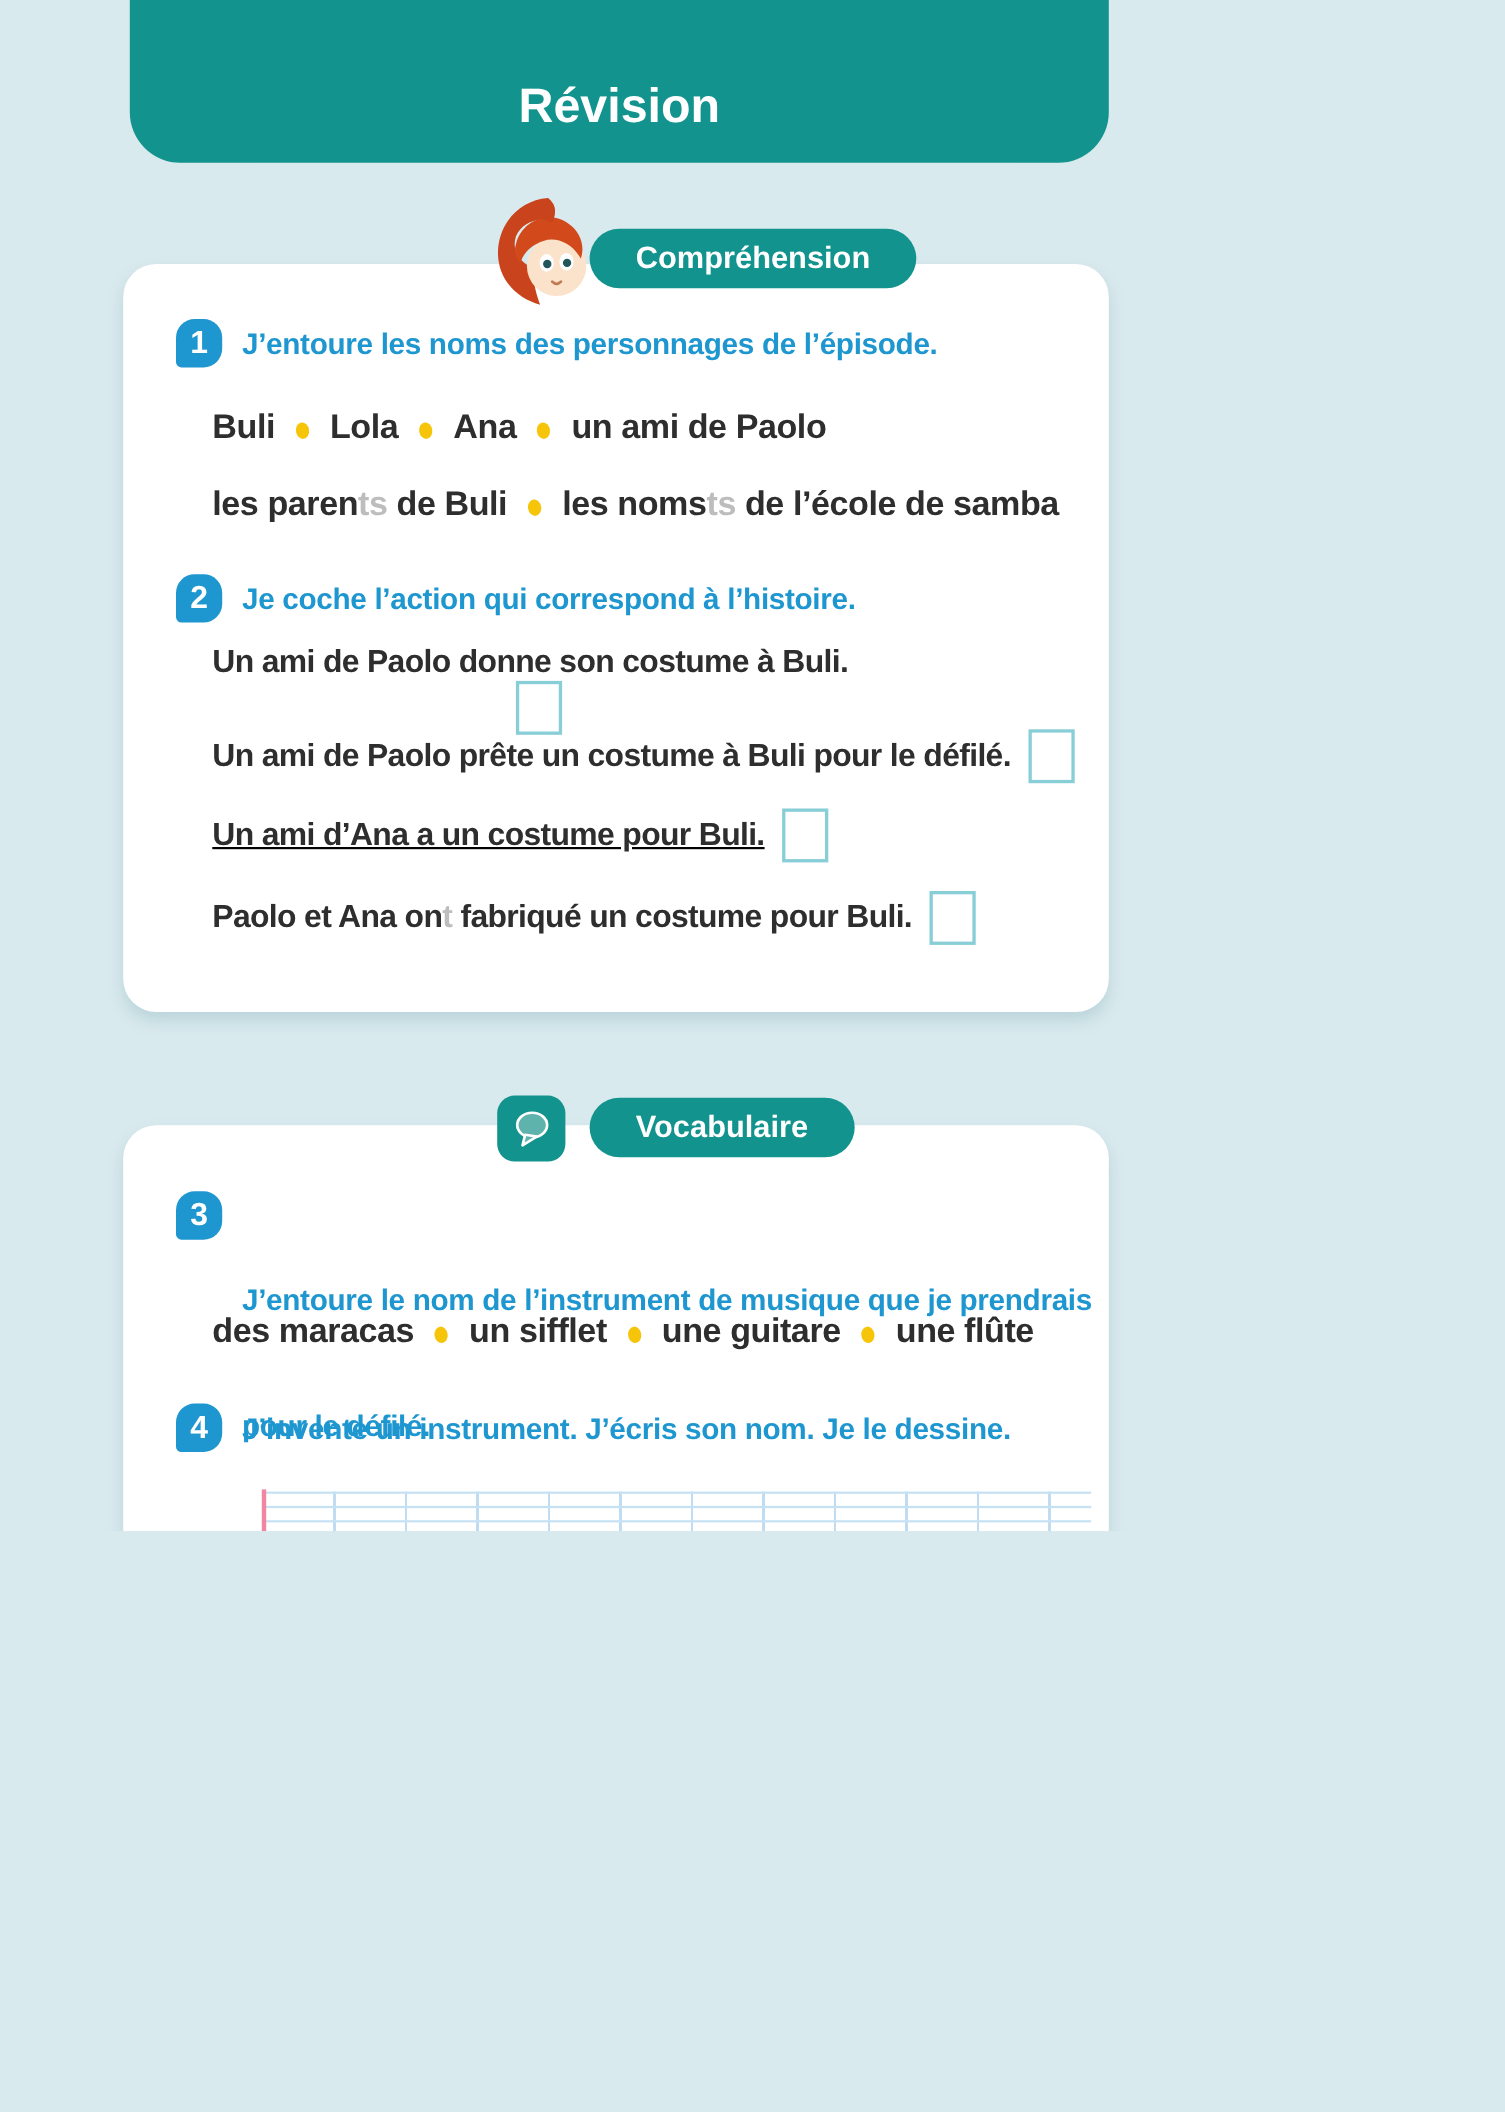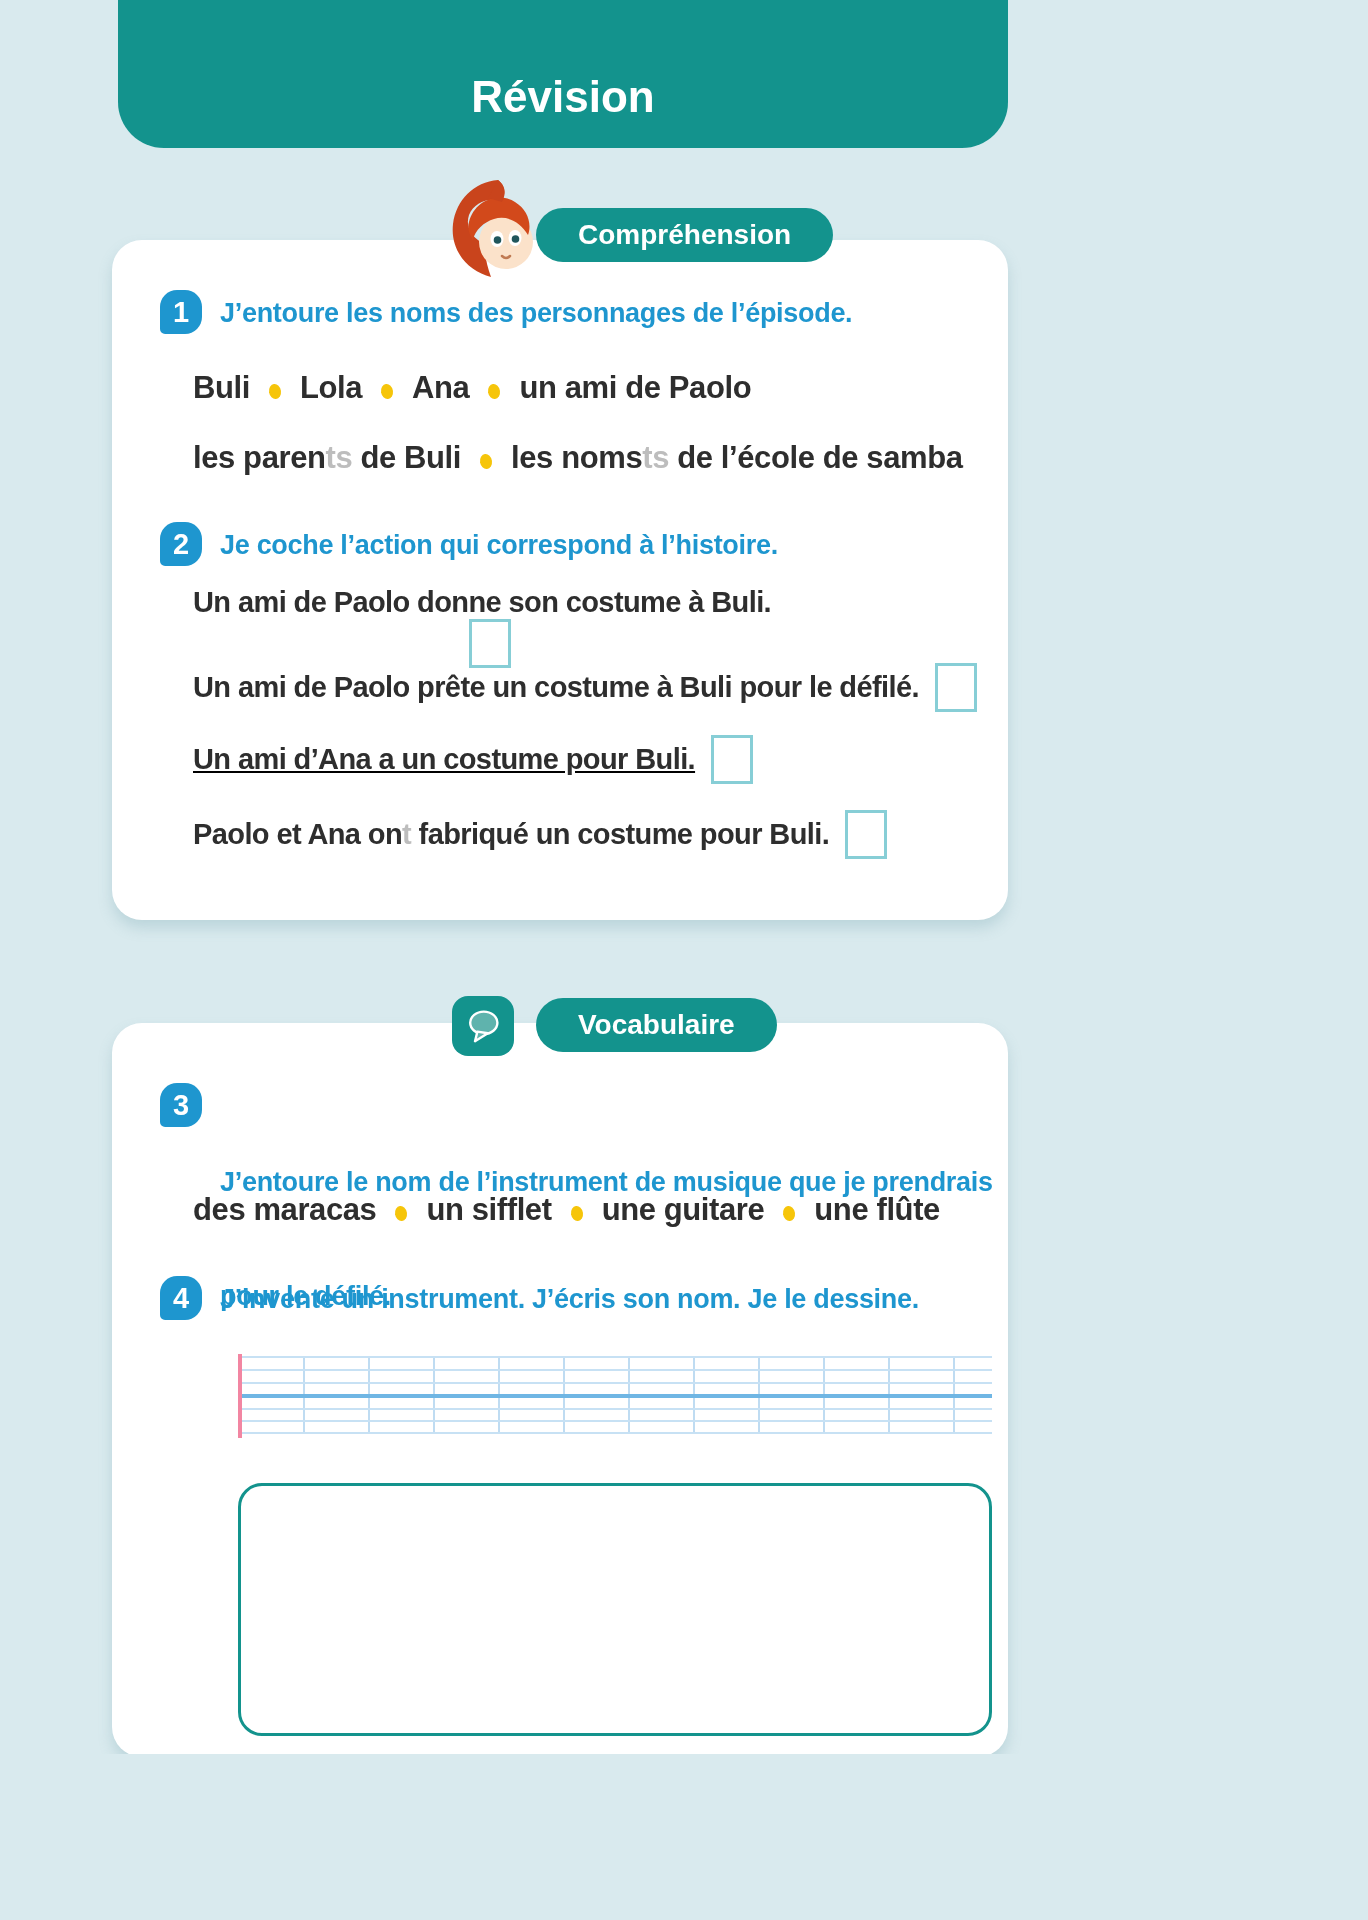--- a/index.html
+++ b/index.html
@@ -1,16 +1,16 @@
 <!DOCTYPE html>
 <html><head>
 <meta charset="utf-8">
 <style>
   html,body{margin:0;padding:0;background:#d9eaee;}
-  .page{position:relative;width:1368px;height:1754px;background:#d9eaee;overflow:hidden;
+  .page{position:relative;width:1368px;height:1392px;background:#d9eaee;overflow:hidden;
         font-family:"Liberation Sans", sans-serif;}
 
   
   .header{position:absolute;left:118px;top:-52px;width:890px;height:200px;background:#13938d;
           border-radius:46px;display:flex;align-items:flex-end;justify-content:center;
           padding-bottom:26px;box-sizing:border-box;z-index:2;}
   .header-title{color:#ffffff;font-size:44px;font-weight:700;}
 
   
   .card{position:absolute;left:112px;width:896px;background:#ffffff;border-radius:30px;

